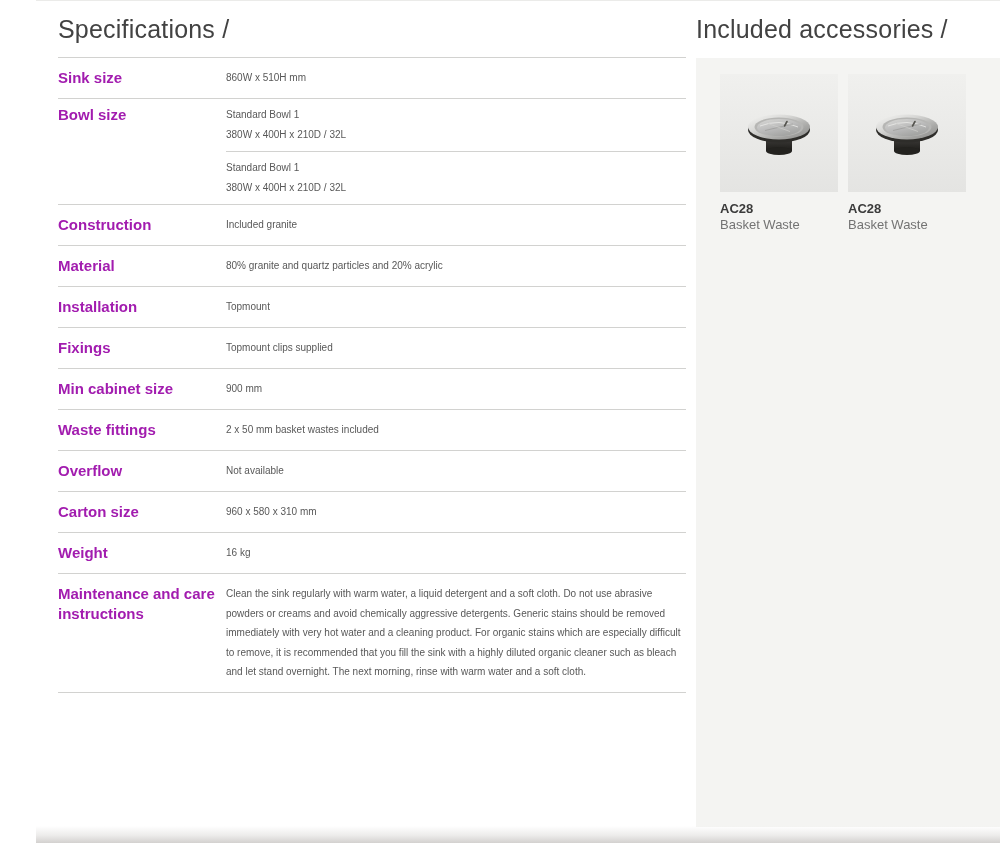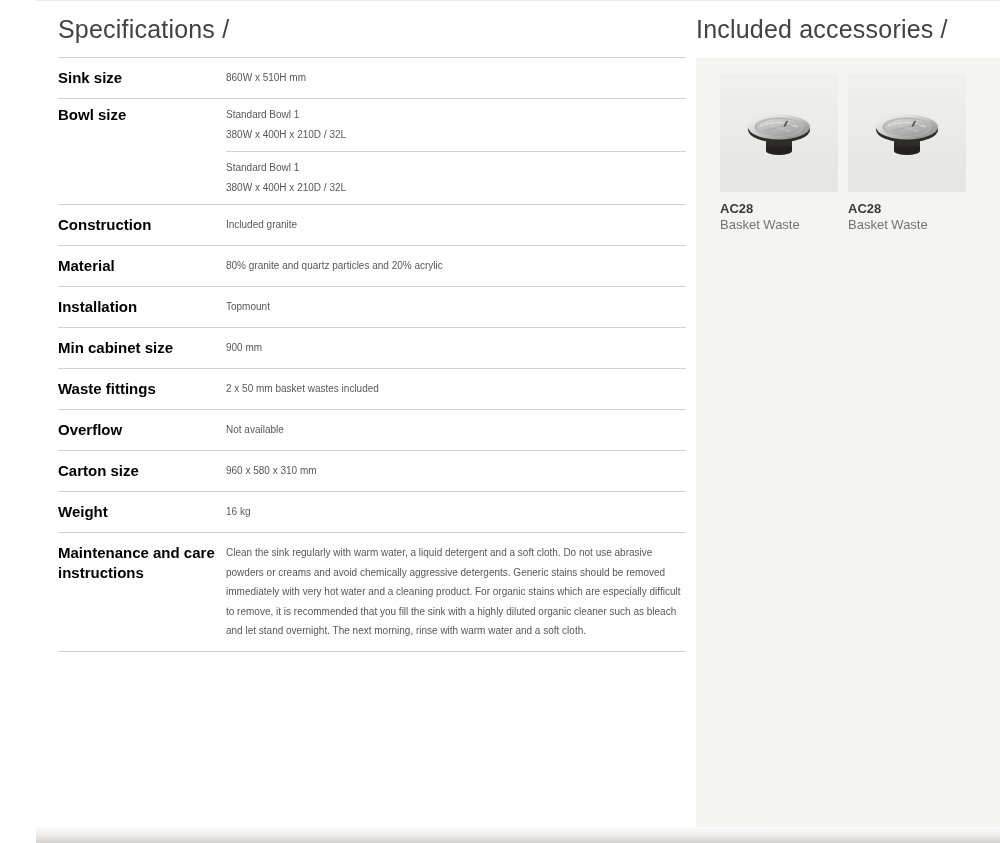--- a/index.html
+++ b/index.html
@@ -17,21 +17,21 @@
   .section-title {
     margin:14px 0 0 0; font-size:25px; line-height:30px;
     font-weight:400; color:#424242; letter-spacing:0.2px;
   }
   .spec-table { margin-top:13px; border-bottom:1px solid #d2d2d0; }
   .spec-row {
     display:grid; grid-template-columns:168px 1fr;
     border-top:1px solid #d2d2d0; padding:10px 0 10px 0;
   }
   .spec-label {
-    font-size:15px; font-weight:bold; color:#000000;
+    font-size:15px; font-weight:bold; color:#a21caf;
     line-height:20px; padding-right:4px;
   }
   .spec-value { font-size:10px; color:#585858; line-height:20px; }
   .spec-row.bowl { padding:0; }
   .spec-row.bowl .spec-label { padding-top:6px; }
   .bowl-entry { padding:6px 0 7px 0; line-height:19.5px; }
   .bowl-entry + .bowl-entry { border-top:1px solid #d2d2d0; }
   .spec-row.maintenance .spec-value { line-height:19.5px; padding-right:2px; }
 
   
@@ -91,20 +91,24 @@
       <div class="spec-row">
         <div class="spec-label">Material</div>
         <div class="spec-value">80% granite and quartz particles and 20% acrylic</div>
       </div>
 
       <div class="spec-row">
         <div class="spec-label">Installation</div>
         <div class="spec-value">Topmount</div>
       </div>
 
+      <div class="spec-row">
+        <div class="spec-label">Fixings</div>
+        <div class="spec-value">Topmount clips supplied</div>
+      </div>
 
       <div class="spec-row">
         <div class="spec-label">Min cabinet size</div>
         <div class="spec-value">900 mm</div>
       </div>
 
 
       <div class="spec-row">
         <div class="spec-label">Waste fittings</div>
         <div class="spec-value">2 x 50 mm basket wastes included</div>

